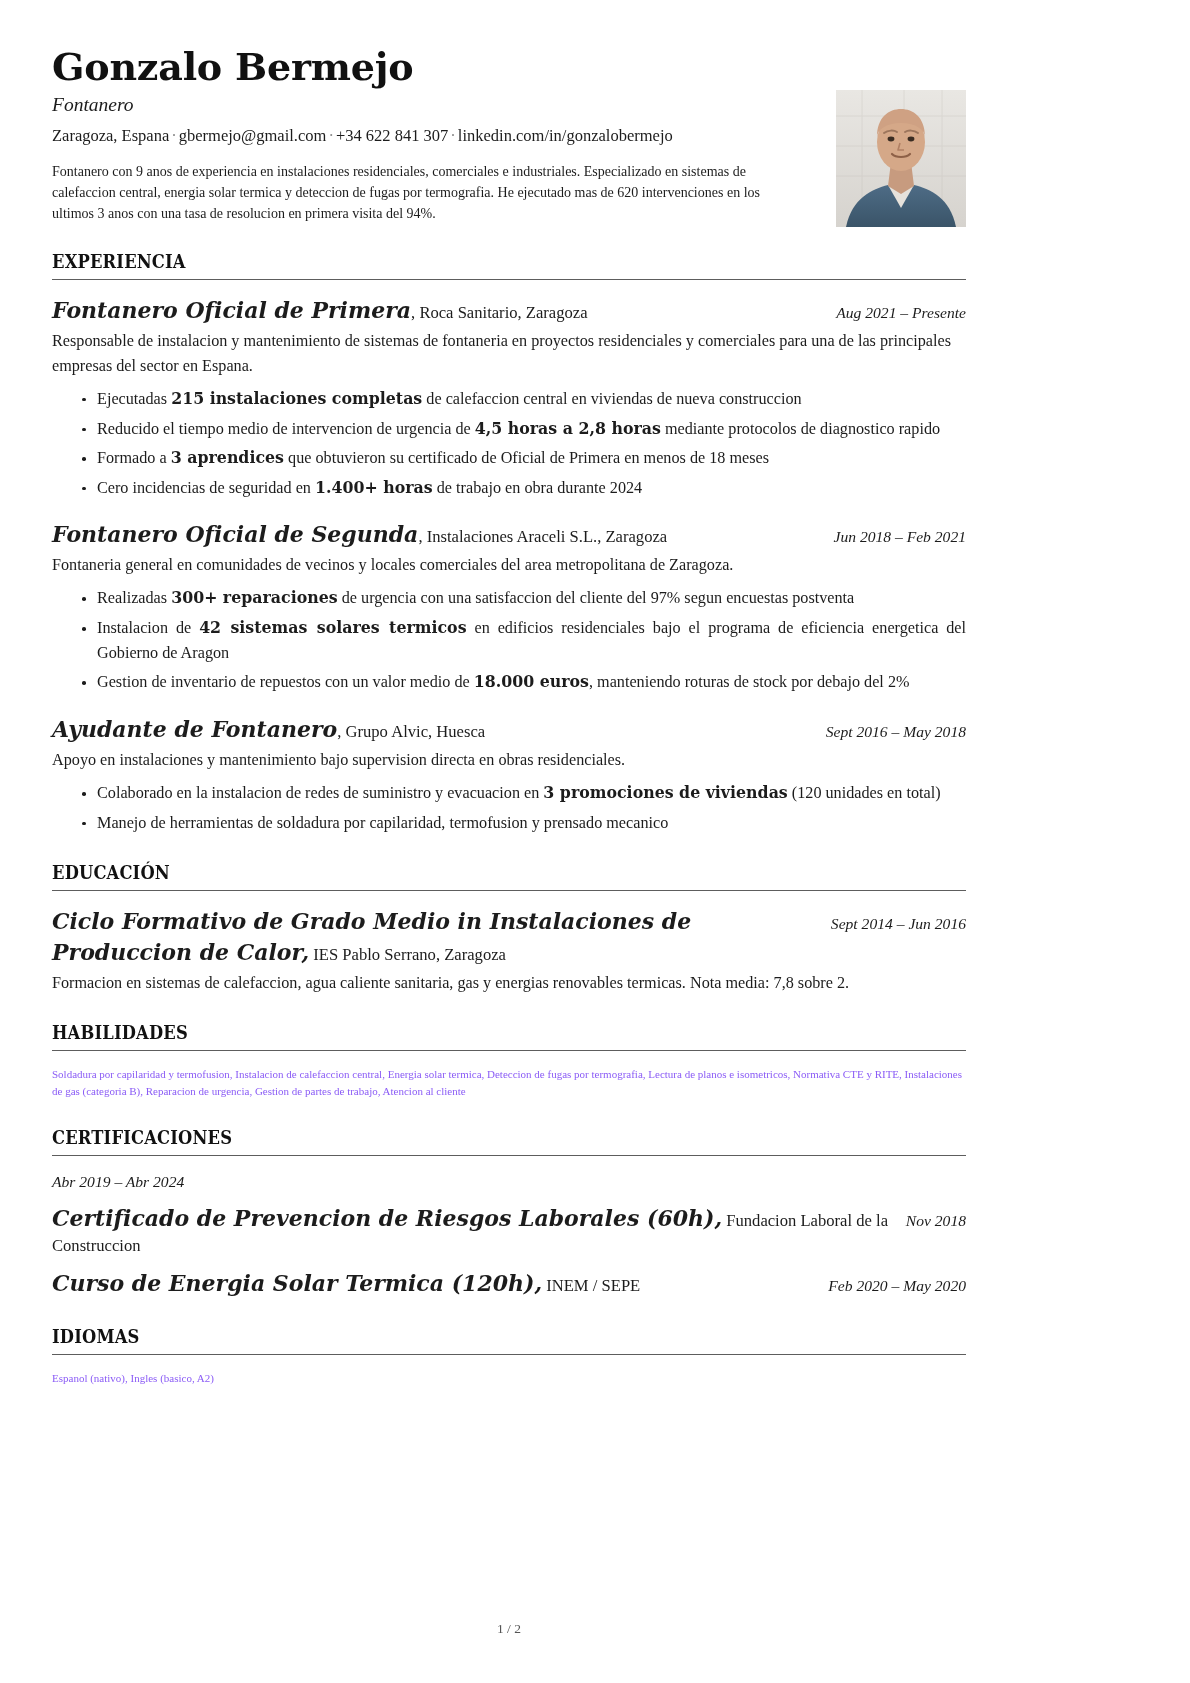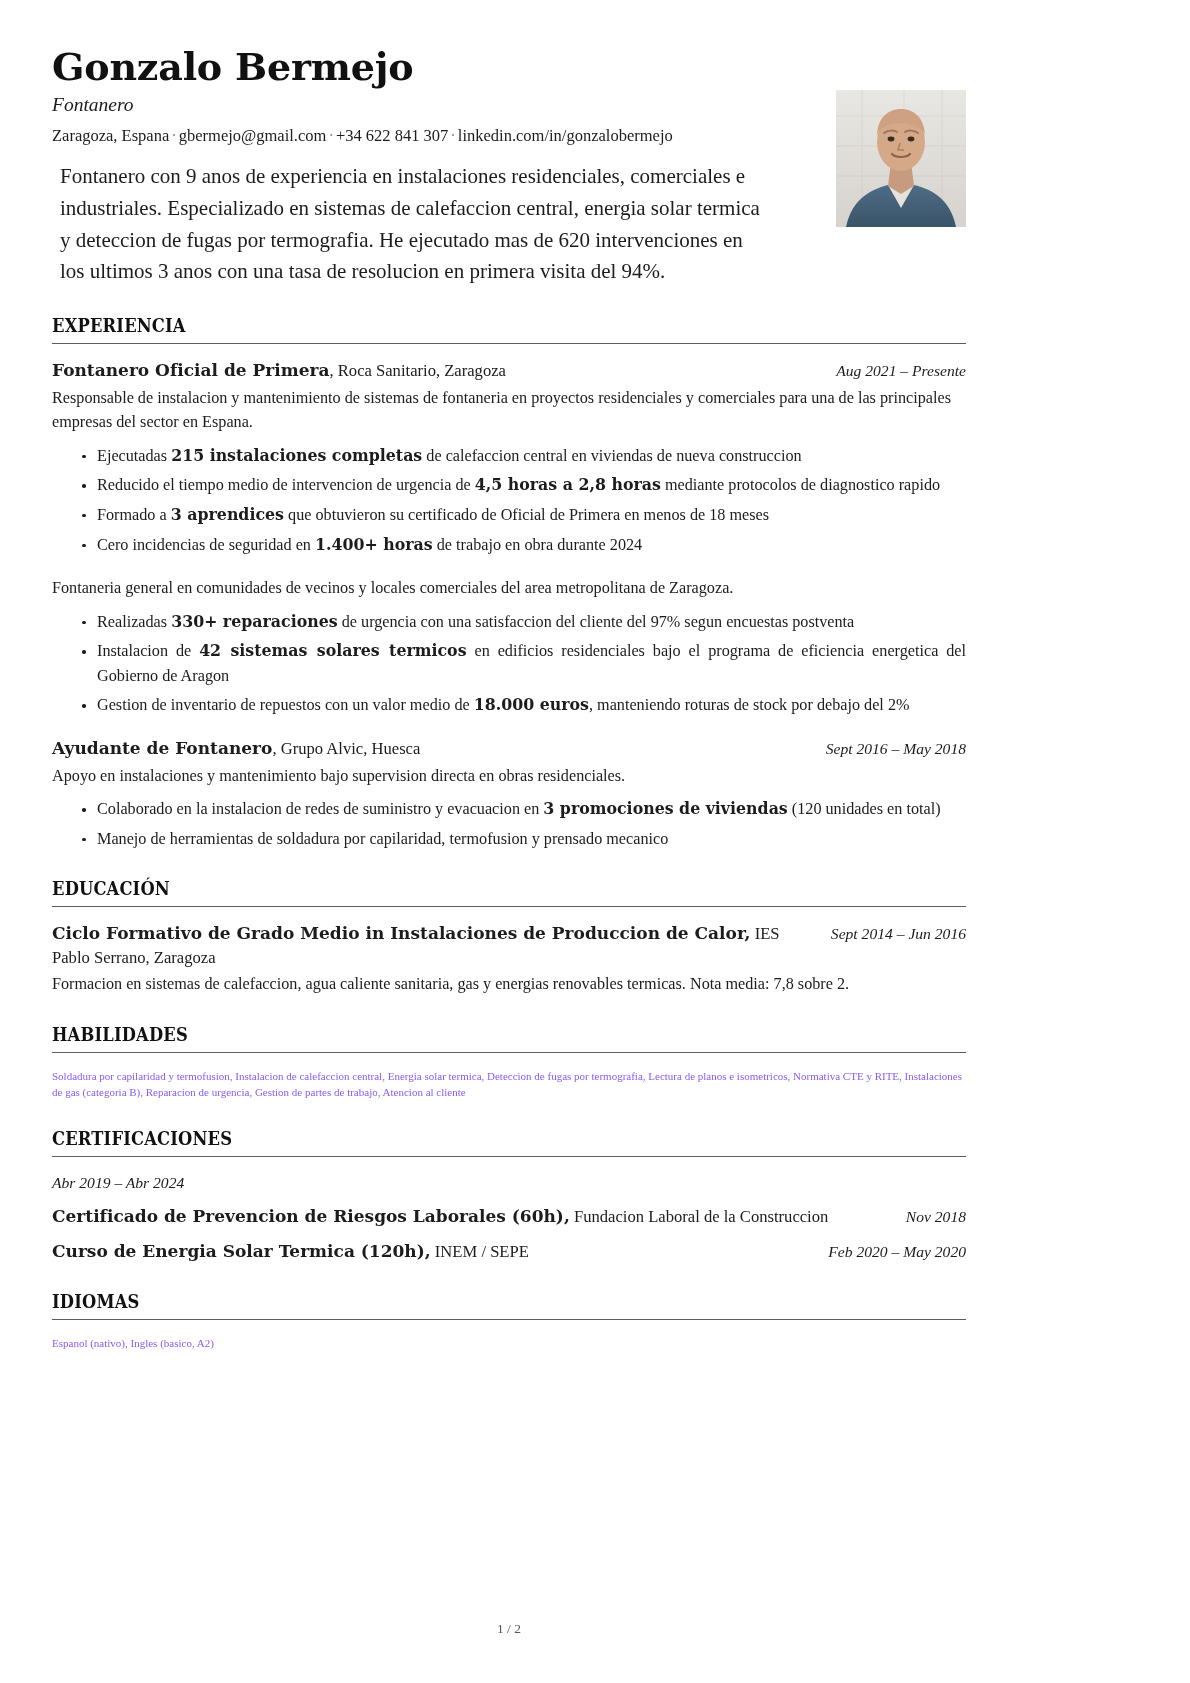--- a/index.html
+++ b/index.html
@@ -39,23 +39,23 @@
     color: #1c1c1c;
   }
   .contact {
     font-size: 16.5px;
     line-height: 1.35;
     margin: 0 0 13px 0;
     color: #1c1c1c;
   }
   .contact .sep { color: #8b8b8b; padding: 0 2px; }
   .summary {
-    font-size: 21px;
+    font-size: 14px;
     line-height: 1.52;
-    margin: 8px;
+    margin: 0;
     color: #1c1c1c;
     max-width: 845px;
   }
 
   .photo {
     position: absolute;
     top: 44px;
     right: 0;
     width: 130px;
     height: 137px;
@@ -93,21 +93,22 @@
   }
   .entry-title {
     font-size: 16.6px;
     line-height: 1.4;
     color: #1c1c1c;
     flex: 1 1 auto;
   }
   .entry-title b {
     font-family: "DejaVu Serif", "Liberation Serif", serif;
     font-weight: 700;
-    font-size: 17px;
+    font-size: 22px;
+    font-style: italic;
   }
   .entry-date {
     font-style: italic;
     font-size: 15.6px;
     line-height: 1.4;
     white-space: nowrap;
     color: #1c1c1c;
     flex: 0 0 auto;
     text-align: right;
   }
@@ -240,23 +241,29 @@
       <p class="entry-desc">Responsable de instalacion y mantenimiento de sistemas de fontaneria en proyectos residenciales y comerciales para una de las principales empresas del sector en Espana.</p>
       <ul class="bullets">
           <li><span>Ejecutadas </span><b>215 instalaciones completas</b><span> de calefaccion central en viviendas de nueva construccion</span></li>
           <li><span>Reducido el tiempo medio de intervencion de urgencia de </span><b>4,5 horas a 2,8 horas</b><span> mediante protocolos de diagnostico rapido</span></li>
           <li><span>Formado a </span><b>3 aprendices</b><span> que obtuvieron su certificado de Oficial de Primera en menos de 18 meses</span></li>
           <li><span>Cero incidencias de seguridad en </span><b>1.400+ horas</b><span> de trabajo en obra durante 2024</span></li>
         </ul>
     </div>
 
     <div class="entry">
+      <div class="entry-head">
+        <div class="entry-title">
+          <b>Fontanero Oficial de Segunda</b><span>, Instalaciones Araceli S.L., Zaragoza</span>
+        </div>
+        <div class="entry-date">Jun 2018 – Feb 2021</div>
+      </div>
       <p class="entry-desc">Fontaneria general en comunidades de vecinos y locales comerciales del area metropolitana de Zaragoza.</p>
       <ul class="bullets">
-          <li><span>Realizadas </span><b>330+ reparaciones</b><span> de urgencia con una satisfaccion del cliente del 97% segun encuestas postventa</span></li>
+          <li><span>Realizadas </span><b>300+ reparaciones</b><span> de urgencia con una satisfaccion del cliente del 97% segun encuestas postventa</span></li>
           <li><span>Instalacion de </span><b>42 sistemas solares termicos</b><span> en edificios residenciales bajo el programa de eficiencia energetica del Gobierno de Aragon</span></li>
           <li><span>Gestion de inventario de repuestos con un valor medio de </span><b>18.000 euros</b><span>, manteniendo roturas de stock por debajo del 2%</span></li>
         </ul>
     </div>
 
     <div class="entry">
       <div class="entry-head">
         <div class="entry-title">
           <b>Ayudante de Fontanero</b><span>, Grupo Alvic, Huesca</span>
         </div>

